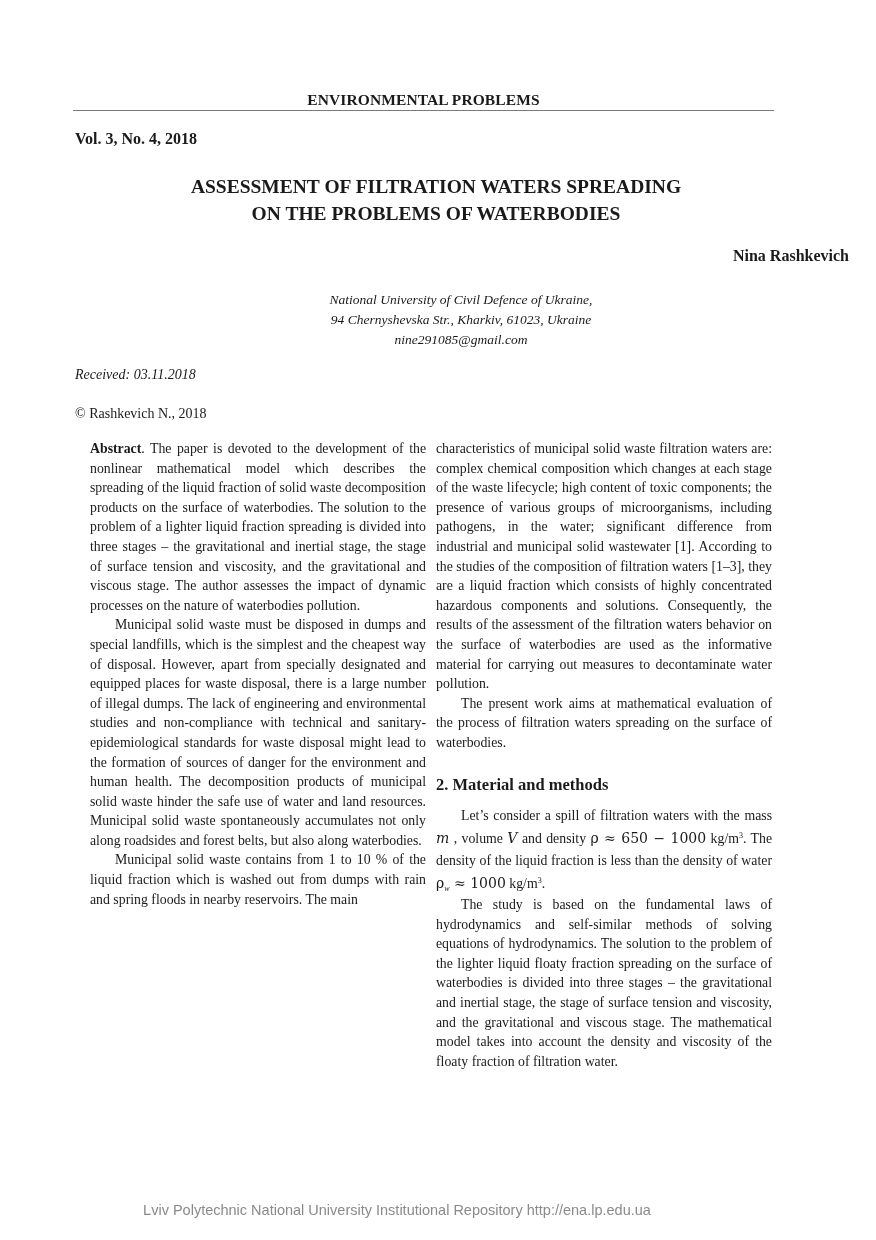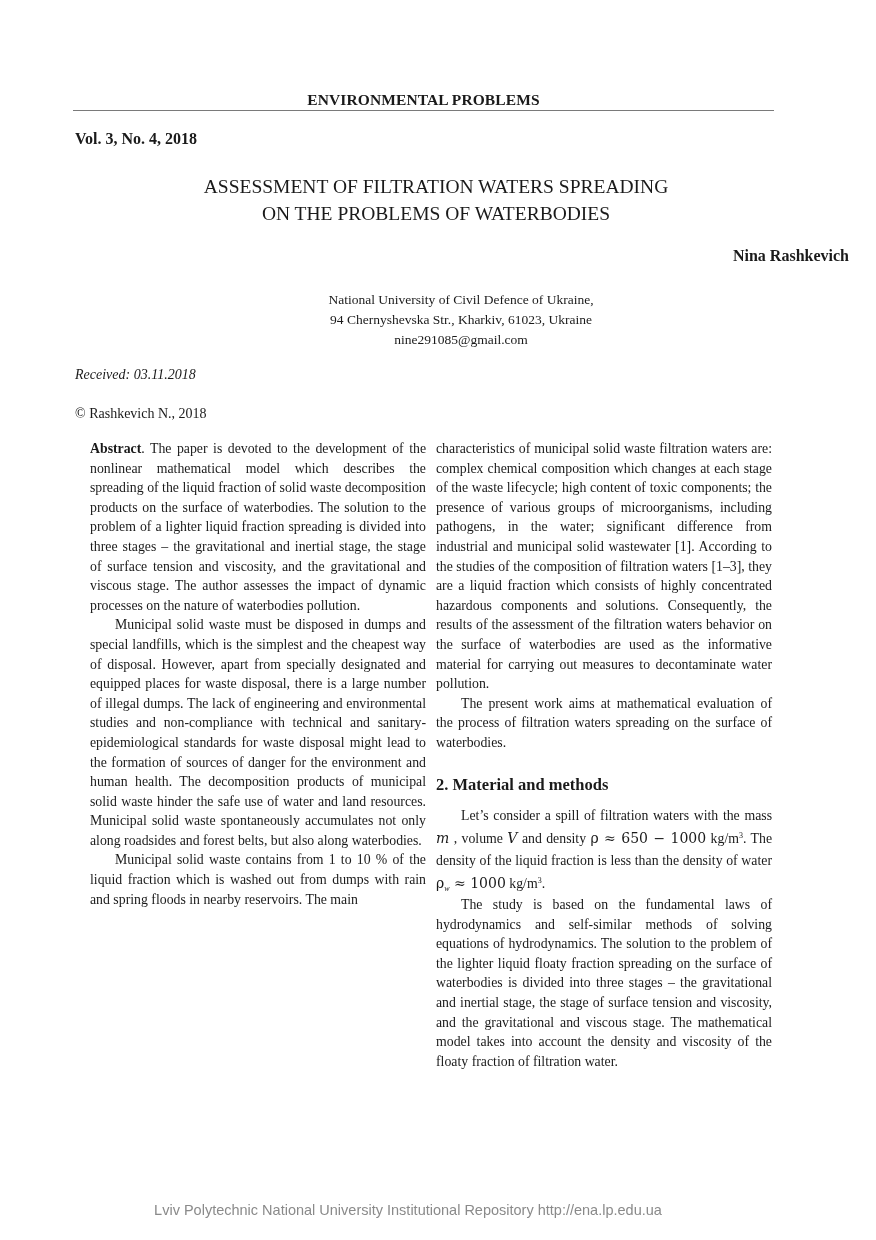--- a/index.html
+++ b/index.html
@@ -5,44 +5,44 @@
   html, body { margin: 0; padding: 0; background: #ffffff; }
   body { width: 876px; height: 1240px; position: relative; overflow: hidden;
          font-family: "Liberation Serif", "DejaVu Serif", serif; color: #1a1a1a; }
   .abs { position: absolute; margin-top: 6px; }
   .journal-header { left: 73px; width: 701px; top: 85px; text-align: center;
         font-weight: bold; font-size: 15.5px; letter-spacing: 0.1px; }
   .header-rule { left: 73px; width: 701px; top: 104px; height: 0;
         border-top: 1.5px solid #7a7a7a; }
   .volume { left: 75px; top: 124px; font-weight: bold; font-size: 16px; }
   .title { left: 73px; width: 726px; top: 167px; text-align: center;
-        font-weight: normal; font-size: 19.5px; line-height: 27px; }
+        font-weight: bold; font-size: 19.5px; line-height: 27px; }
   .author { left: 73px; width: 776px; top: 241px; text-align: right;
         font-weight: bold; font-size: 16px; }
   .affil { left: 73px; width: 776px; top: 284px; text-align: center;
-        font-size: 13.5px; line-height: 20px; }
+        font-style: italic; font-size: 13.5px; line-height: 20px; }
   .received { left: 75px; top: 361px; font-style: italic; font-size: 14px; }
   .copyright { left: 75px; top: 400px; font-size: 14px; }
   .col { position: absolute; width: 336px; font-size: 13.8px; line-height: 19.6px;
         text-align: justify; }
   .col-left { left: 76px; top: 439px; margin-left: 14px; }
   .col-right { left: 436px; top: 439px; }
   .col p { margin: 0; }
   .indent { text-indent: 25px; }
   .bold-lead { font-weight: bold; }
   .keywords { margin-top: 18px !important; font-family: "Liberation Serif", serif; }
   .keywords .kw-list { font-weight: bold; }
   .section-heading { font-weight: bold; font-size: 16.5px; margin: 17px 0 12px 0 !important; text-align: left; }
   .col-right .section-heading { margin-top: 22px !important; margin-bottom: 11px !important; }
   .math { font-family: "DejaVu Serif", serif; font-size: 14px; }
   .math-i { font-style: italic; }
   sup { font-size: 8px; line-height: 0; vertical-align: 5px; }
   sub { font-size: 8px; line-height: 0; vertical-align: -3px; font-style: italic; }
   .eq-line { line-height: 22px; }
-  .footer { left: 14px; width: 788px; top: 1196px; text-align: center;
+  .footer { left: 3px; width: 788px; top: 1196px; text-align: center;
         font-family: "Liberation Sans", "DejaVu Sans", sans-serif; font-size: 14.5px; color: #8a8a8a; }
 </style>
 </head>
 <body>
 
 <div class="abs journal-header">ENVIRONMENTAL PROBLEMS</div>
 <div class="abs header-rule"></div>
 <div class="abs volume">Vol. 3, No. 4, 2018</div>
 
 <div class="abs title">

